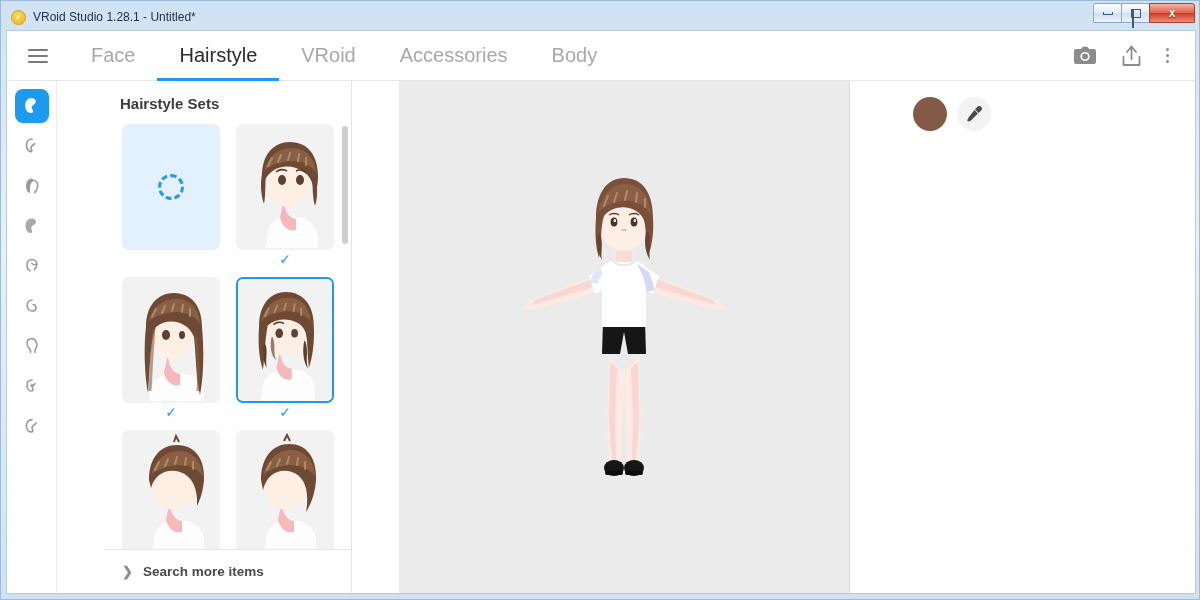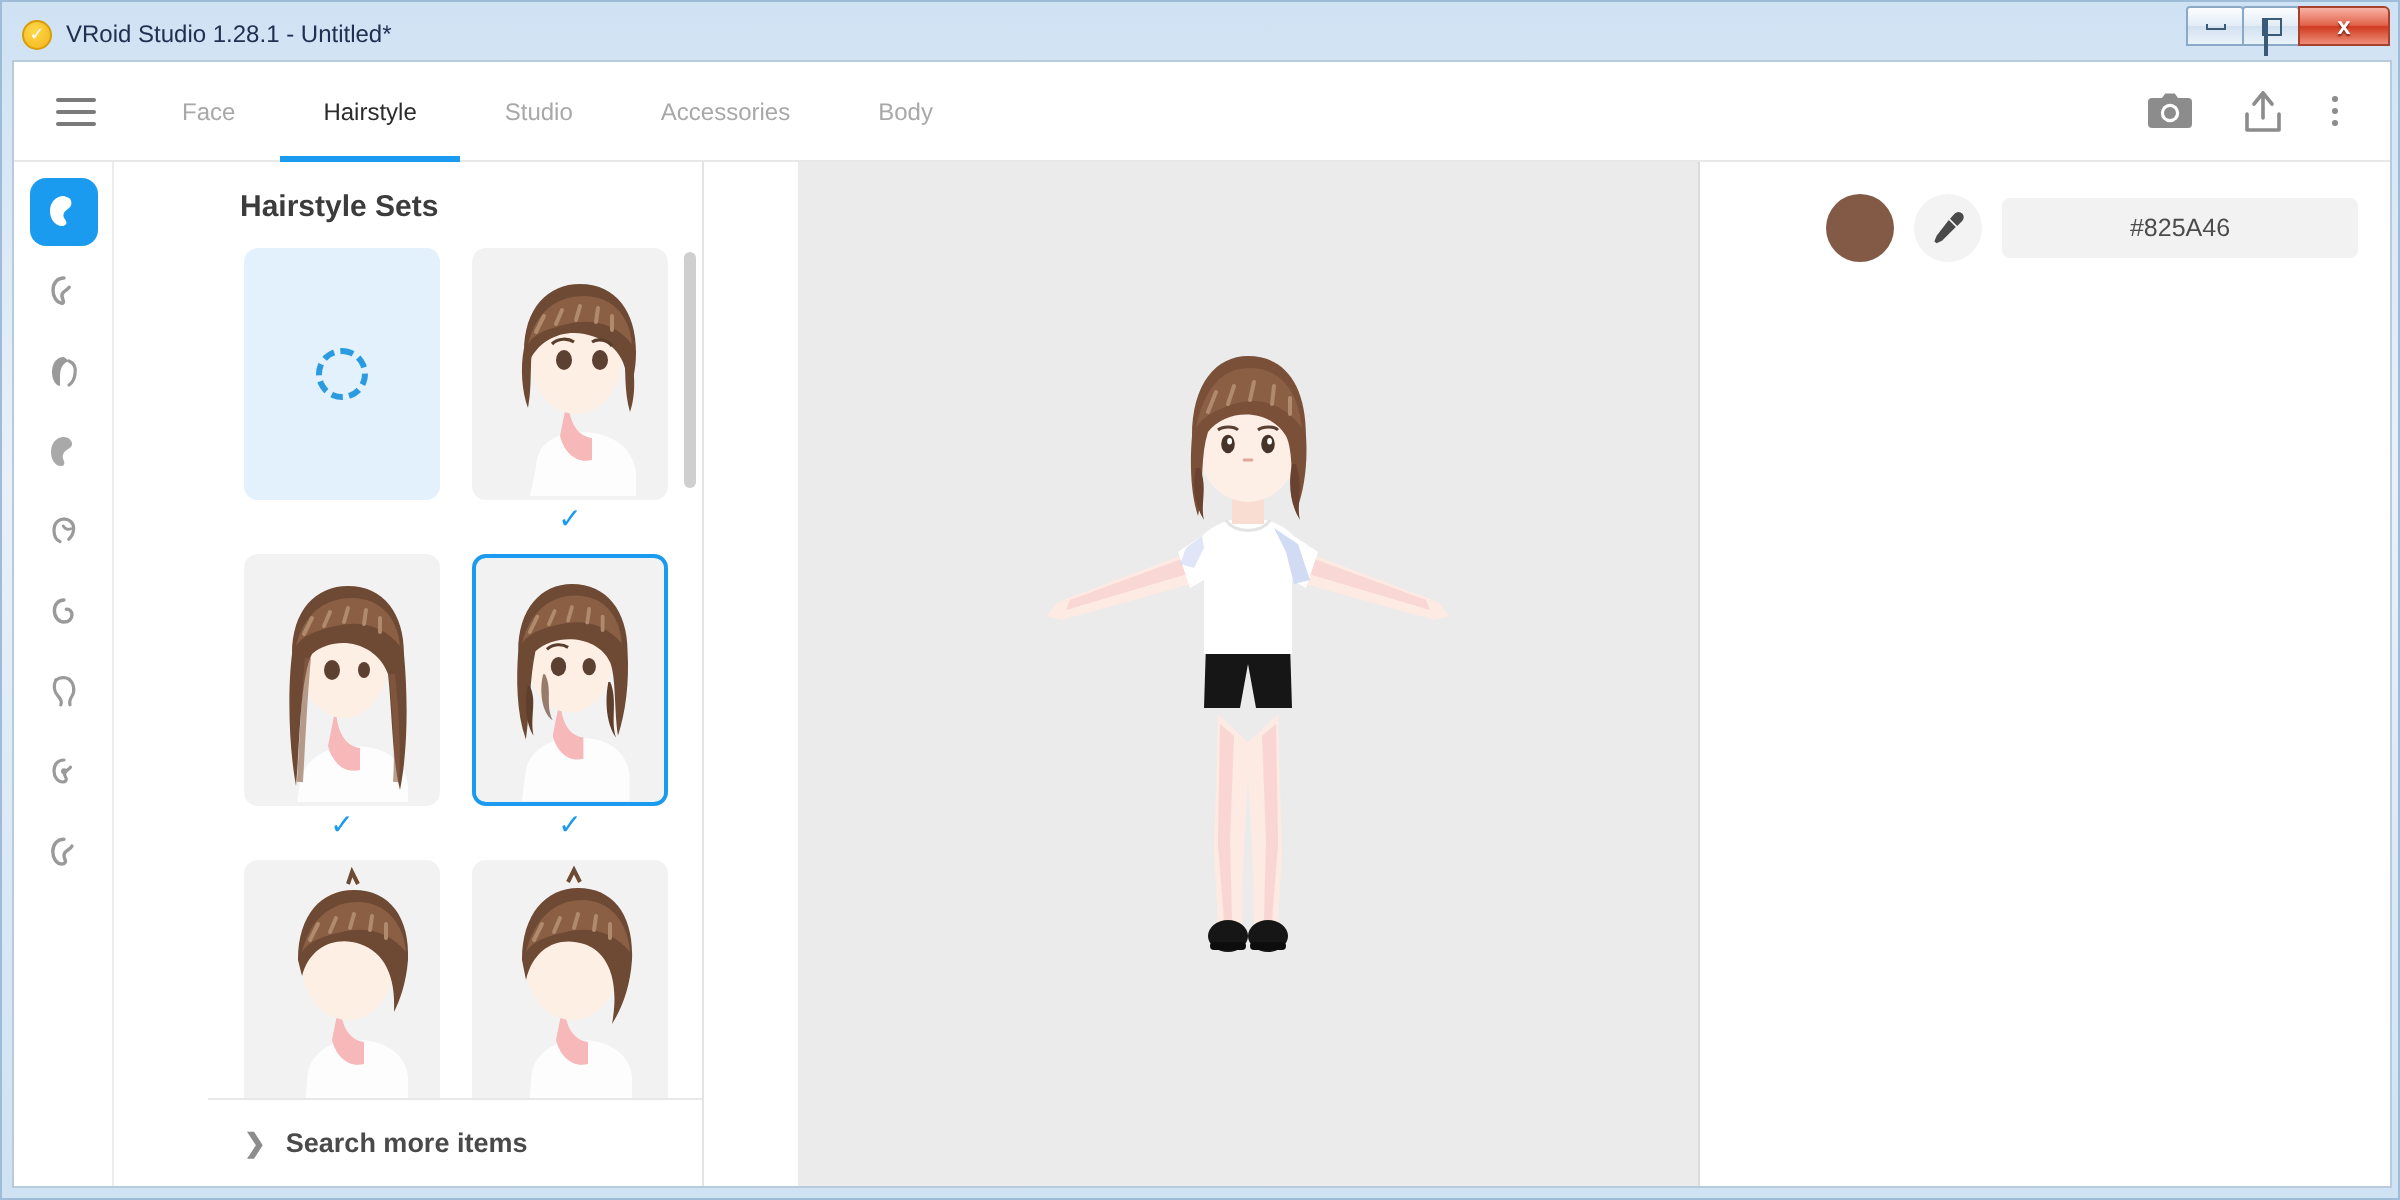--- a/index.html
+++ b/index.html
@@ -73,21 +73,21 @@
     background: #fff;
   }
   .hamburger {
     width: 62px; display: flex; align-items: center; justify-content: center;
     flex-direction: column; gap: 4px;
   }
   .hamburger span { display: block; width: 20px; height: 2px; background: #7a7a7a; border-radius: 1px; }
   .tabs { display: flex; align-items: stretch; }
   .tab {
     padding: 0 22px; display: flex; align-items: center;
-    font-size: 12px; color: #a8a8a8; position: relative;
+    font-size: 20px; color: #a8a8a8; position: relative;
     white-space: nowrap;
   }
   .tab.active { color: #2b2b2b; font-weight: normal; }
   .tab.active::after {
     content: ""; position: absolute; left: 0; right: 0; bottom: -1px;
     height: 3px; background: #1a9bf0;
   }
   .topnav-right {
     margin-left: auto; display: flex; align-items: center;
     gap: 24px; padding-right: 26px;
@@ -216,21 +216,21 @@
           <span></span>
       </div>
       <div class="tabs">
         <div class="tab">
           <span>Face</span>
         </div>
         <div class="tab active">
           <span>Hairstyle</span>
         </div>
         <div class="tab">
-          <span>Studio</span>
+          <span>VRoid</span>
         </div>
         <div class="tab">
           <span>Accessories</span>
         </div>
         <div class="tab">
           <span>Body</span>
         </div>
       </div>
       <div class="topnav-right">
         <div class="ticon">
@@ -473,21 +473,18 @@
 
       <div class="props">
         <div class="color-row">
           <div class="swatch" style="background:#825A46"></div>
           <div class="picker">
             <svg width="18" height="18" viewBox="0 0 18 18">
               <path d="M12.4 1.8 A2.6 2.6 0 0 1 16.1 5.5 L13.6 8 L10 4.4 Z" fill="#4a4a4a"></path>
               <path d="M9.4 5 L12.9 8.5 L6 15.4 L3.2 16.6 L2.2 15.6 L3.4 12.8 Z" fill="#4a4a4a"></path>
             </svg>
           </div>
-          <div class="hexfield">
-            <span>#825A46</span>
-          </div>
         </div>
       </div>
 
     </div>
   </div>
 </div>
 
 </body></html>

